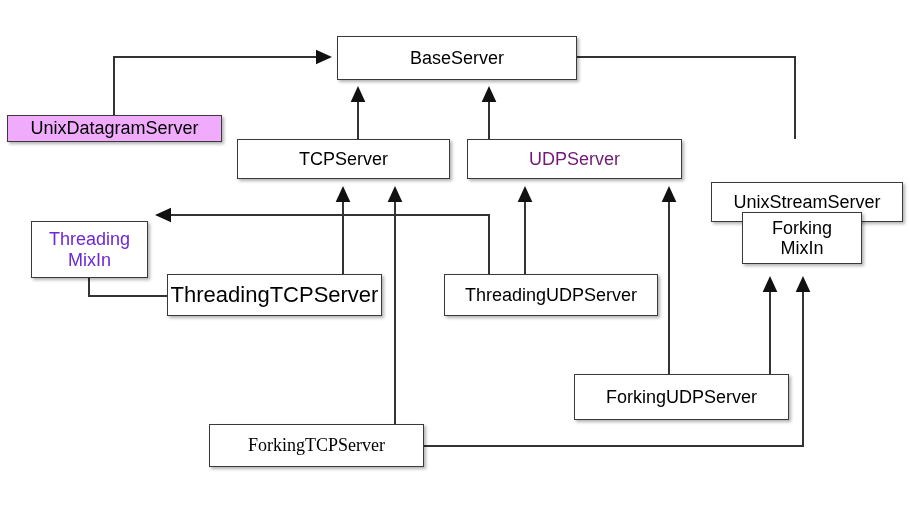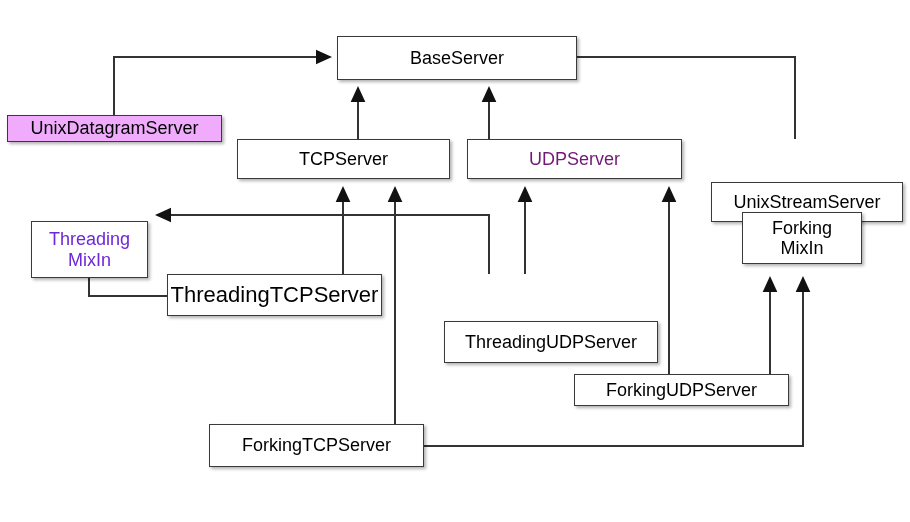--- a/index.html
+++ b/index.html
@@ -83,18 +83,18 @@
       <div class="node-box" style="left: 337px; top: 36px; width: 240px; height: 44px; font-size: 18px; background: rgb(255, 255, 255); border-color: rgb(58, 58, 58); color: rgb(0, 0, 0);"><span class="node-label">BaseServer</span></div>
       <div class="node-box" style="left: 7px; top: 115px; width: 215px; height: 27px; font-size: 18px; background: #f0abfc; border-color: rgb(58, 58, 58); color: rgb(0, 0, 0);"><span class="node-label">UnixDatagramServer</span></div>
       <div class="node-box" style="left: 237px; top: 139px; width: 213px; height: 40px; font-size: 18px; background: rgb(255, 255, 255); border-color: rgb(58, 58, 58); color: rgb(0, 0, 0);"><span class="node-label">TCPServer</span></div>
       <div class="node-box" style="left: 467px; top: 139px; width: 215px; height: 40px; font-size: 18px; background: rgb(255, 255, 255); border-color: rgb(58, 58, 58); color: #701a75;"><span class="node-label">UDPServer</span></div>
       <div class="node-box" style="left: 711px; top: 139px; width: 192px; height: 40px; font-size: 18px; background: rgb(255, 255, 255); border-color: rgb(58, 58, 58); color: rgb(0, 0, 0); margin-top: 43px;"><span class="node-label">UnixStreamServer</span></div>
       <div class="node-box" style="left: 31px; top: 193px; width: 117px; height: 57px; font-size: 18px; background: rgb(255, 255, 255); border-color: rgb(58, 58, 58); color: #6d28d9; margin-top: 28px;"><span class="node-label">Threading
 MixIn</span></div>
       <div class="node-box" style="left: 742px; top: 212px; width: 120px; height: 52px; font-size: 18px; background: rgb(255, 255, 255); border-color: rgb(58, 58, 58); color: rgb(0, 0, 0);"><span class="node-label">Forking
 MixIn</span></div>
       <div class="node-box" style="left: 167px; top: 274px; width: 215px; height: 42px; font-size: 22px; background: rgb(255, 255, 255); border-color: rgb(58, 58, 58); color: rgb(0, 0, 0);"><span class="node-label">ThreadingTCPServer</span></div>
-      <div class="node-box" style="left: 444px; top: 274px; width: 214px; height: 42px; font-size: 18px; background: rgb(255, 255, 255); border-color: rgb(58, 58, 58); color: rgb(0, 0, 0); margin-top: 47px;"><span class="node-label">ThreadingUDPServer</span></div>
-      <div class="node-box" style="left: 574px; top: 374px; width: 215px; height: 32px; font-size: 18px; background: rgb(255, 255, 255); border-color: rgb(58, 58, 58); color: rgb(0, 0, 0);"><span class="node-label">ForkingUDPServer</span></div>
-      <div class="node-box" style="left: 209px; top: 424px; width: 215px; height: 43px; font-size: 18px; background: rgb(255, 255, 255); border-color: rgb(58, 58, 58); color: rgb(0, 0, 0);"><span class="node-label">ForkingTCPServer</span></div>
+      <div class="node-box" style="left: 444px; top: 274px; width: 214px; height: 42px; font-size: 18px; background: rgb(255, 255, 255); border-color: rgb(58, 58, 58); color: rgb(0, 0, 0);"><span class="node-label">ThreadingUDPServer</span></div>
+      <div class="node-box" style="left: 574px; top: 374px; width: 215px; height: 46px; font-size: 18px; background: rgb(255, 255, 255); border-color: rgb(58, 58, 58); color: rgb(0, 0, 0);"><span class="node-label">ForkingUDPServer</span></div>
+      <div class="node-box" style="left: 209px; top: 424px; width: 215px; height: 43px; font-size: 18px; background: rgb(255, 255, 255); border-color: rgb(58, 58, 58); color: rgb(0, 0, 0); font-family: Liberation Serif, serif;"><span class="node-label">ForkingTCPServer</span></div>
     </div>
 
 </div>
 
 </body></html>

